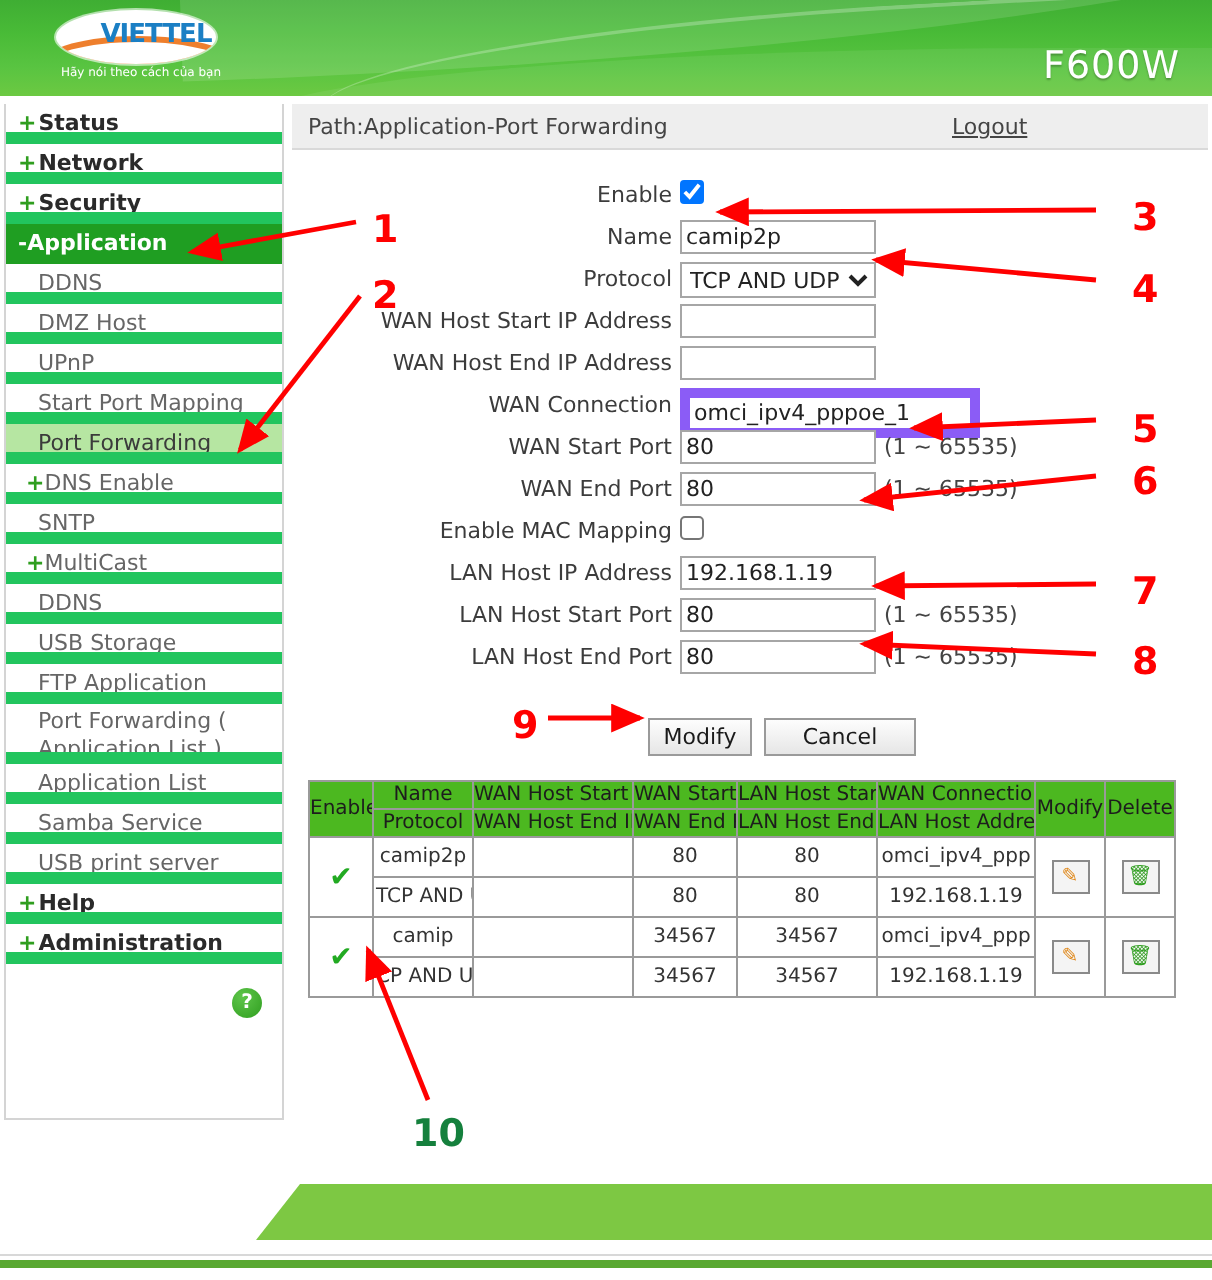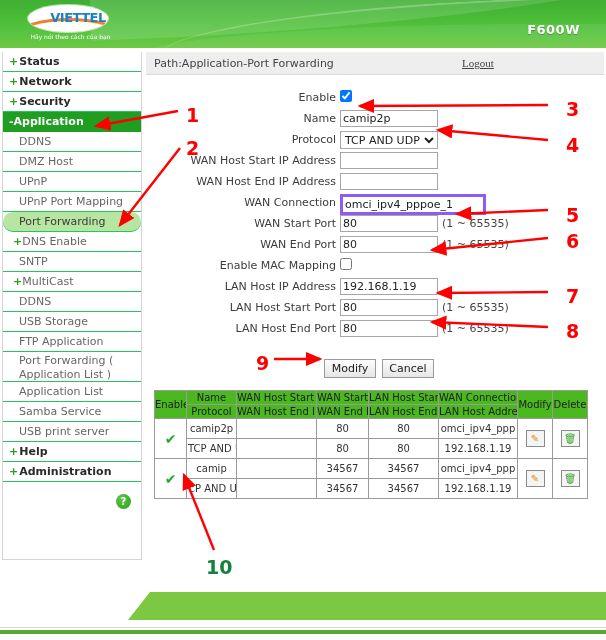--- a/index.html
+++ b/index.html
@@ -52,101 +52,101 @@
     position:absolute;left:0;top:5px;width:100px;text-align:center;
     font-family:"DejaVu Sans","Liberation Sans",sans-serif;
     font-weight:bold;font-size:13px;letter-spacing:-0.5px;
     color:#1b7fc4;
   }
   #logo-tag{
     position:absolute;left:0;top:29px;width:105px;text-align:center;
     font-size:6px;color:#ffffff;white-space:nowrap;
   }
   #model-name{
-    position:absolute;right:26px;top:22px;
-    color:#ffffff;font-size:13px;font-weight:bold;
+    position:absolute;right:16px;top:22px;
+    color:#ffffff;font-size:19px;font-weight:normal;
     text-shadow:0 1px 1px rgba(0,0,0,.25);
     letter-spacing:0.5px;
   }
   
   #sidebar{
     position:absolute;left:2px;top:52px;width:140px;height:508px;
     background:#ffffff;border:1px solid #d4d4d4;border-top:none;
     box-sizing:border-box;
   }
   .menu-item{
     height:20px;line-height:20px;box-sizing:border-box;
-    border-bottom:1px solid #22c55e;
+    border-bottom:6px solid #22c55e;
     padding-left:10px;white-space:nowrap;overflow:hidden;
     font-size:11px;color:#555;
   }
   .menu-item.top{font-weight:bold;color:#2a2a2a;padding-left:6px;}
   .menu-item.top .pm{color:#2f9e1f;font-weight:bold;margin-right:1px;}
   .menu-item.sub{padding-left:16px;color:#666;}
   .menu-item.sub .pm{color:#2f9e1f;font-weight:bold;margin-left:-6px;}
   .menu-item.active-dark{
     background:#1f9e22;color:#ffffff;font-weight:bold;padding-left:6px;
     border-bottom:1px solid #1f9e22;
   }
   .menu-item.active-dark .pm{color:#ffffff;}
-  .menu-item.active-light{background:#b6e6a2;color:#3b3b3b;border-radius:10px;}
+  .menu-item.active-light{background:#b6e6a2;color:#3b3b3b;}
   .menu-item.two-line{height:30px;line-height:14px;padding-top:2px;white-space:normal;}
   #help-area{position:relative;height:44px;}
   #help-icon{
     position:absolute;right:10px;top:12px;width:15px;height:15px;border-radius:50%;
     background:radial-gradient(circle at 35% 30%,#5ec54a,#2f9e1f);
     color:#fff;font-size:10px;font-weight:bold;text-align:center;line-height:15px;
   }
   
   #main{
     position:absolute;left:146px;top:52px;width:458px;height:508px;
   }
   #pathbar{
     position:absolute;left:0;top:0;width:458px;height:22px;
     background:#eeeeee;border-bottom:1px solid #d9d9d9;
   }
   #path-text{position:absolute;left:8px;top:5px;font-size:11px;color:#444;}
   #logout-link{
-    position:absolute;left:316px;top:5px;font-size:11px;color:#444;
-    text-decoration:underline;cursor:pointer;font-family:Liberation Serif, serif;
+    position:absolute;left:330px;top:5px;font-size:11px;color:#444;
+    text-decoration:underline;cursor:pointer;
   }
   
   #form{position:absolute;left:0;top:36px;width:458px;}
   .frow{position:relative;height:21px;}
   .flabel{
     position:absolute;right:268px;top:3px;width:210px;text-align:right;
     font-size:11px;color:#3c3c3c;white-space:nowrap;
   }
   .fctl{position:absolute;left:194px;top:1px;}
   input.txt{
     width:92px;height:15px;font-size:11px;
     font-family:"DejaVu Sans","Liberation Sans",sans-serif;
     border:1px solid #a6a6a6;background:#fff;color:#222;
     padding:0 2px;box-sizing:content-box;
   }
   input.txt.wide{width:136px;}
-  input.txt.focus{border:3px solid #8b5cf6;}
+  input.txt.focus{border:5px solid #8b5cf6;}
   select.sel{
     width:98px;height:18px;font-size:11px;
     font-family:"DejaVu Sans","Liberation Sans",sans-serif;
     border:1px solid #a6a6a6;background:#fff;color:#222;
   }
   .hint{
     position:absolute;left:296px;top:3px;font-size:11px;color:#444;white-space:nowrap;
   }
   input.cb{width:12px;height:12px;margin:0;vertical-align:middle;}
   #btnrow{position:absolute;left:0;top:271px;width:458px;height:22px;}
   .btn{
     position:absolute;top:0;height:19px;font-size:11px;
     font-family:"DejaVu Sans","Liberation Sans",sans-serif;
     background:linear-gradient(to bottom,#fdfdfd,#e6e6e6);
     border:1px solid #9a9a9a;color:#1a1a1a;cursor:pointer;
   }
   #btn-modify{left:178px;width:52px;}
-  #btn-cancel{left:236px;width:52px;}
+  #btn-cancel{left:236px;width:76px;}
   
   #tbl{
     position:absolute;left:8px;top:338px;width:433px;
     border-collapse:collapse;table-layout:fixed;
   }
   #tbl td,#tbl th{
     border:1px solid #9a9a9a;font-size:10px;color:#333;
     text-align:center;vertical-align:middle;overflow:hidden;white-space:nowrap;
   }
   #tbl th{background:#4cb820;color:#1d1d1d;font-weight:normal;line-height:11px;padding:1px 0;}
@@ -204,21 +204,21 @@
 
 <div id="sidebar">
   <div id="menu-list">
       <div class="menu-item top"><span class="pm">+</span><span>Status</span></div>
       <div class="menu-item top"><span class="pm">+</span><span>Network</span></div>
       <div class="menu-item top"><span class="pm">+</span><span>Security</span></div>
       <div class="menu-item active-dark"><span class="pm">-</span><span>Application</span></div>
       <div class="menu-item sub"><span>DDNS</span></div>
       <div class="menu-item sub"><span>DMZ Host</span></div>
       <div class="menu-item sub"><span>UPnP</span></div>
-      <div class="menu-item sub"><span>UPnP Port Mapping</span></div>
+      <div class="menu-item sub"><span>Start Port Mapping</span></div>
       <div class="menu-item sub active-light"><span>Port Forwarding</span></div>
       <div class="menu-item sub"><span class="pm">+</span><span>DNS Enable</span></div>
       <div class="menu-item sub"><span>SNTP</span></div>
       <div class="menu-item sub"><span class="pm">+</span><span>MultiCast</span></div>
       <div class="menu-item sub"><span>DDNS</span></div>
       <div class="menu-item sub"><span>USB Storage</span></div>
       <div class="menu-item sub"><span>FTP Application</span></div>
       <div class="menu-item sub two-line"><span>Port Forwarding ( Application List )</span></div>
       <div class="menu-item sub"><span>Application List</span></div>
       <div class="menu-item sub"><span>Samba Service</span></div>

